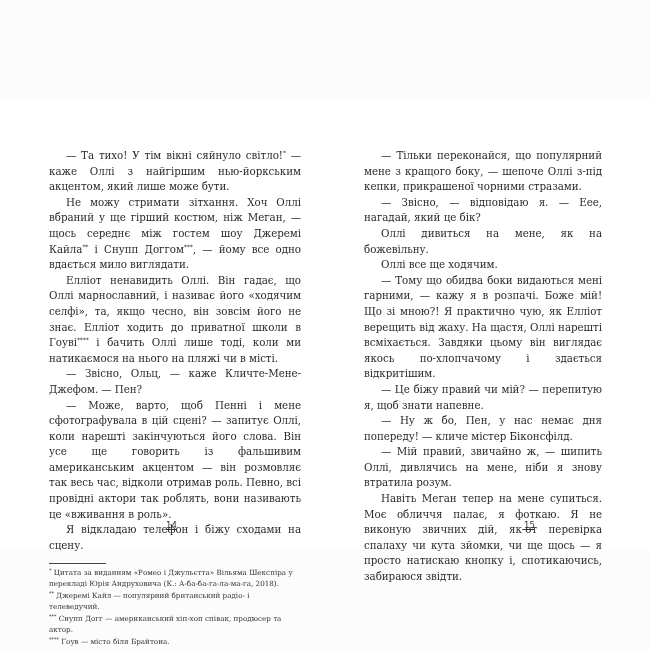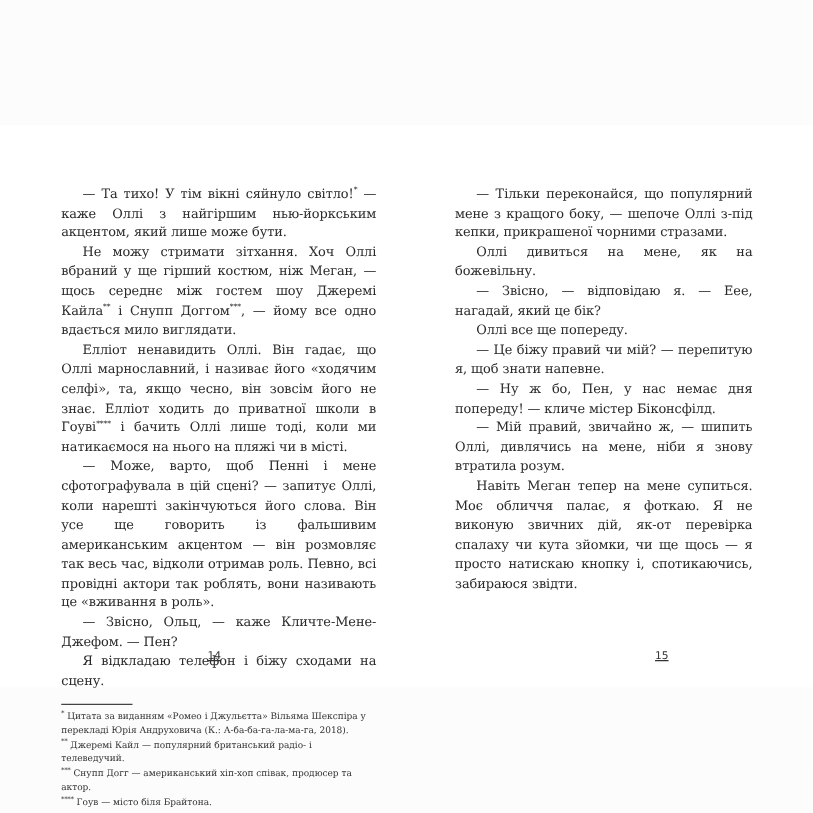--- a/index.html
+++ b/index.html
@@ -79,37 +79,38 @@
 <div class="band-top"></div>
 <div class="band-bottom"></div>
 
 <div class="page page-left">
   <p class="para"><span>— Та тихо! У тім вікні сяйнуло світло!</span><sup class="fn">*</sup><span> — каже Оллі з найгіршим нью-йоркським акцентом, який лише може бути.</span></p>
 
   <p class="para"><span>Не можу стримати зітхання. Хоч Оллі вбраний у ще гірший костюм, ніж Меган, — щось середнє між гостем шоу Джеремі Кайла</span><sup class="fn">**</sup><span> і Снупп Доггом</span><sup class="fn">***</sup><span>, — йому все одно вдається мило виглядати.</span></p>
 
   <p class="para"><span>Елліот ненавидить Оллі. Він гадає, що Оллі марнославний, і називає його «ходячим селфі», та, якщо чесно, він зовсім його не знає. Елліот ходить до приватної школи в Гоуві</span><sup class="fn">****</sup><span> і бачить Оллі лише тоді, коли ми натикаємося на нього на пляжі чи в місті.</span></p>
 
+  <p class="para">— Звісно, Ольц, — каже Кличте-Мене-Джефом. — Пен?</p>
   <p class="para">— Може, варто, щоб Пенні і мене сфотографувала в цій сцені? — запитує Оллі, коли нарешті закінчуються його слова. Він усе ще говорить із фальшивим американським акцентом — він розмовляє так весь час, відколи отримав роль. Певно, всі провідні актори так роблять, вони називають це «вживання в роль».</p>
-  <p class="para">— Звісно, Ольц, — каже Кличте-Мене-Джефом. — Пен?</p>
   <p class="para">Я відкладаю телефон і біжу сходами на сцену.</p>
 
   <div class="fn-rule"></div>
 
   <p class="footnote"><sup>*</sup> <span>Цитата за виданням «Ромео і Джульєтта» Вільяма Шекспіра у перекладі Юрія Андруховича (К.: А-ба-ба-га-ла-ма-га, 2018).</span></p>
   <p class="footnote"><sup>**</sup> <span>Джеремі Кайл — популярний британський радіо- і телеведучий.</span></p>
   <p class="footnote"><sup>***</sup> <span>Снупп Догг — американський хіп-хоп співак, продюсер та актор.</span></p>
   <p class="footnote"><sup>****</sup> <span>Гоув — місто біля Брайтона.</span></p>
 </div>
 
 <div class="page page-right">
   <p class="para">— Тільки переконайся, що популярний мене з кращого боку, — шепоче Оллі з-під кепки, прикрашеної чорними стразами.</p>
+  <p class="para">— Звісно, — відповідаю я. — Еее, нагадай, який це бік?</p>
   <p class="para">Оллі дивиться на мене, як на божевільну.</p>
-  <p class="para">— Звісно, — відповідаю я. — Еее, нагадай, який це бік?</p>
-  <p class="para">Оллі все ще попереду.</p>
+  <p class="para">Оллі все ще ходячим.</p>
+  <p class="para">— Тому що обидва боки видаються мені гарними, — кажу я в розпачі. Боже мій! Що зі мною?! Я практично чую, як Елліот верещить від жаху. На щастя, Оллі нарешті всміхається. Завдяки цьому він виглядає якось по-хлопчачому і здається відкритішим.</p>
   <p class="para">— Це біжу правий чи мій? — перепитую я, щоб знати напевне.</p>
   <p class="para">— Ну ж бо, Пен, у нас немає дня попереду! — кличе містер Біконсфілд.</p>
   <p class="para">— Мій правий, звичайно ж, — шипить Оллі, дивлячись на мене, ніби я знову втратила розум.</p>
   <p class="para">Навіть Меган тепер на мене супиться. Моє обличчя палає, я фоткаю. Я не виконую звичних дій, як-от перевірка спалаху чи кута зйомки, чи ще щось — я просто натискаю кнопку і, спотикаючись, забираюся звідти.</p>
 </div>
 
 <div class="page-number pn-left">14</div>
 <div class="page-number pn-right">15</div>
 
 </body></html>

